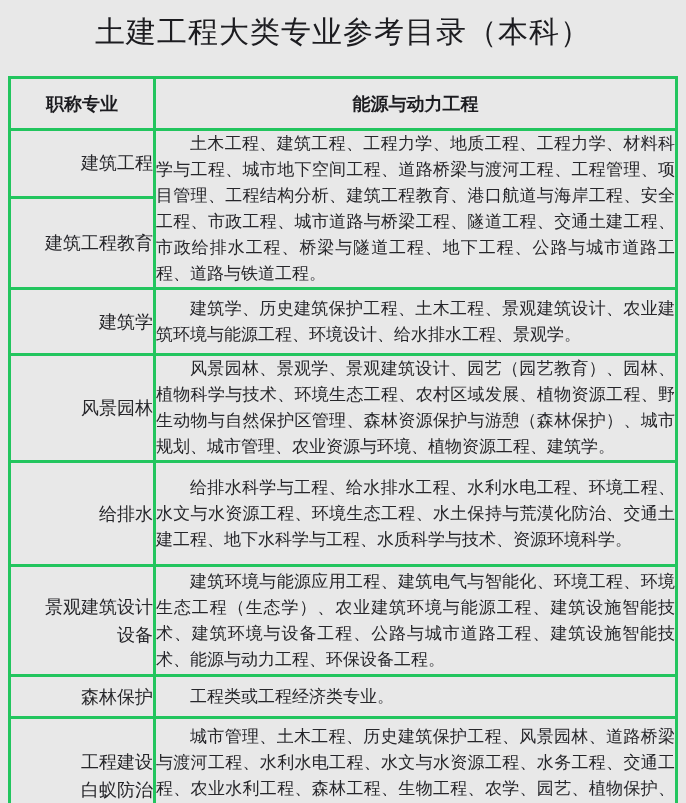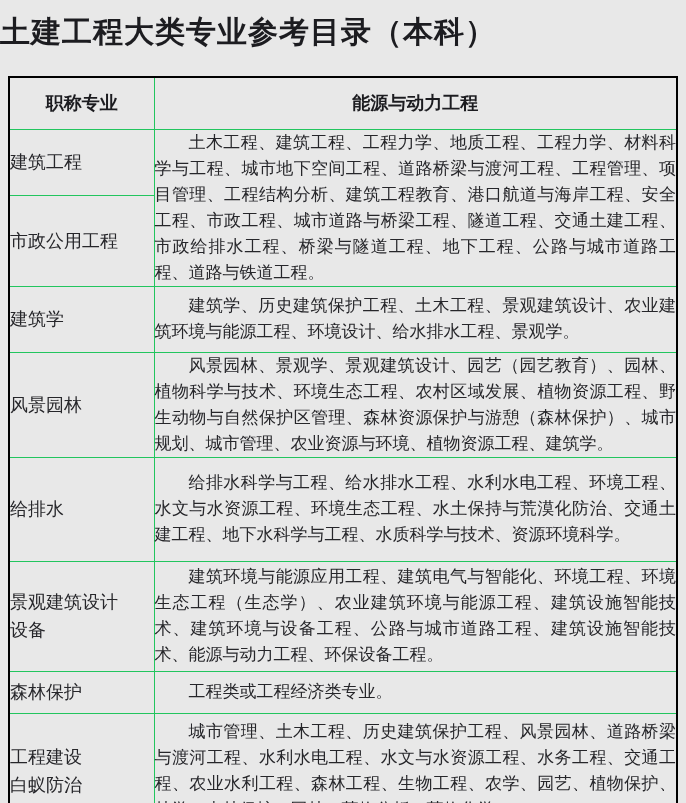--- a/index.html
+++ b/index.html
@@ -11,50 +11,50 @@
     height: 803px;
     overflow: hidden;
     background: #e8e8e8;
     color: #26262a;
     font-family: "Liberation Sans", sans-serif;
     position: relative;
   }
   .page-title {
     margin: 12px 0 0 0;
     font-size: 30px;
-    font-weight: 700;
-    text-align: left;
+    font-weight: 400;
+    text-align: center;
     letter-spacing: 1px;
     color: #1c1c20;
   }
   table.ref-table {
     position: absolute;
     left: 8px;
     top: 76px;
     width: 670px;
     border-collapse: collapse;
     table-layout: fixed;
     border: 2px solid #000;
   }
   table.ref-table col.c1 { width: 145px; }
   table.ref-table th,
   table.ref-table td {
-    border: 1px solid #22c55e;
+    border: 3px solid #22c55e;
     padding: 0;
     vertical-align: middle;
   }
   th.hdr {
     font-size: 18px;
     font-weight: 700;
     text-align: center;
     color: #1c1c20;
   }
   td.spec {
     font-size: 18px;
-    text-align: left;
+    text-align: right;
     white-space: pre-line;
     line-height: 28px;
     padding: 2px 4px;
   }
   td.cat {
     padding: 5px 8px 5px 9px;
     vertical-align: middle;
     margin-top: 20px;
   }
   td.cat .para {
@@ -81,21 +81,21 @@
       <th class="hdr">能源与动力工程</th>
     </tr>
 
     <tr style="height:65px">
       <td class="spec">建筑工程</td>
       <td class="cat" rowspan="2">
         <p class="para">土木工程、建筑工程、工程力学、地质工程、工程力学、材料科学与工程、城市地下空间工程、道路桥梁与渡河工程、工程管理、项目管理、工程结构分析、建筑工程教育、港口航道与海岸工程、安全工程、市政工程、城市道路与桥梁工程、隧道工程、交通土建工程、市政给排水工程、桥梁与隧道工程、地下工程、公路与城市道路工程、道路与铁道工程。</p>
       </td>
     </tr>
     <tr style="height:88px">
-      <td class="spec">市政公用工程</td>
+      <td class="spec">建筑工程教育</td>
     </tr>
 
     <tr style="height:66px">
       <td class="spec">建筑学</td>
       <td class="cat">
         <p class="para">建筑学、历史建筑保护工程、土木工程、景观建筑设计、农业建筑环境与能源工程、环境设计、给水排水工程、景观学。</p>
       </td>
     </tr>
 
     <tr style="height:105px">

